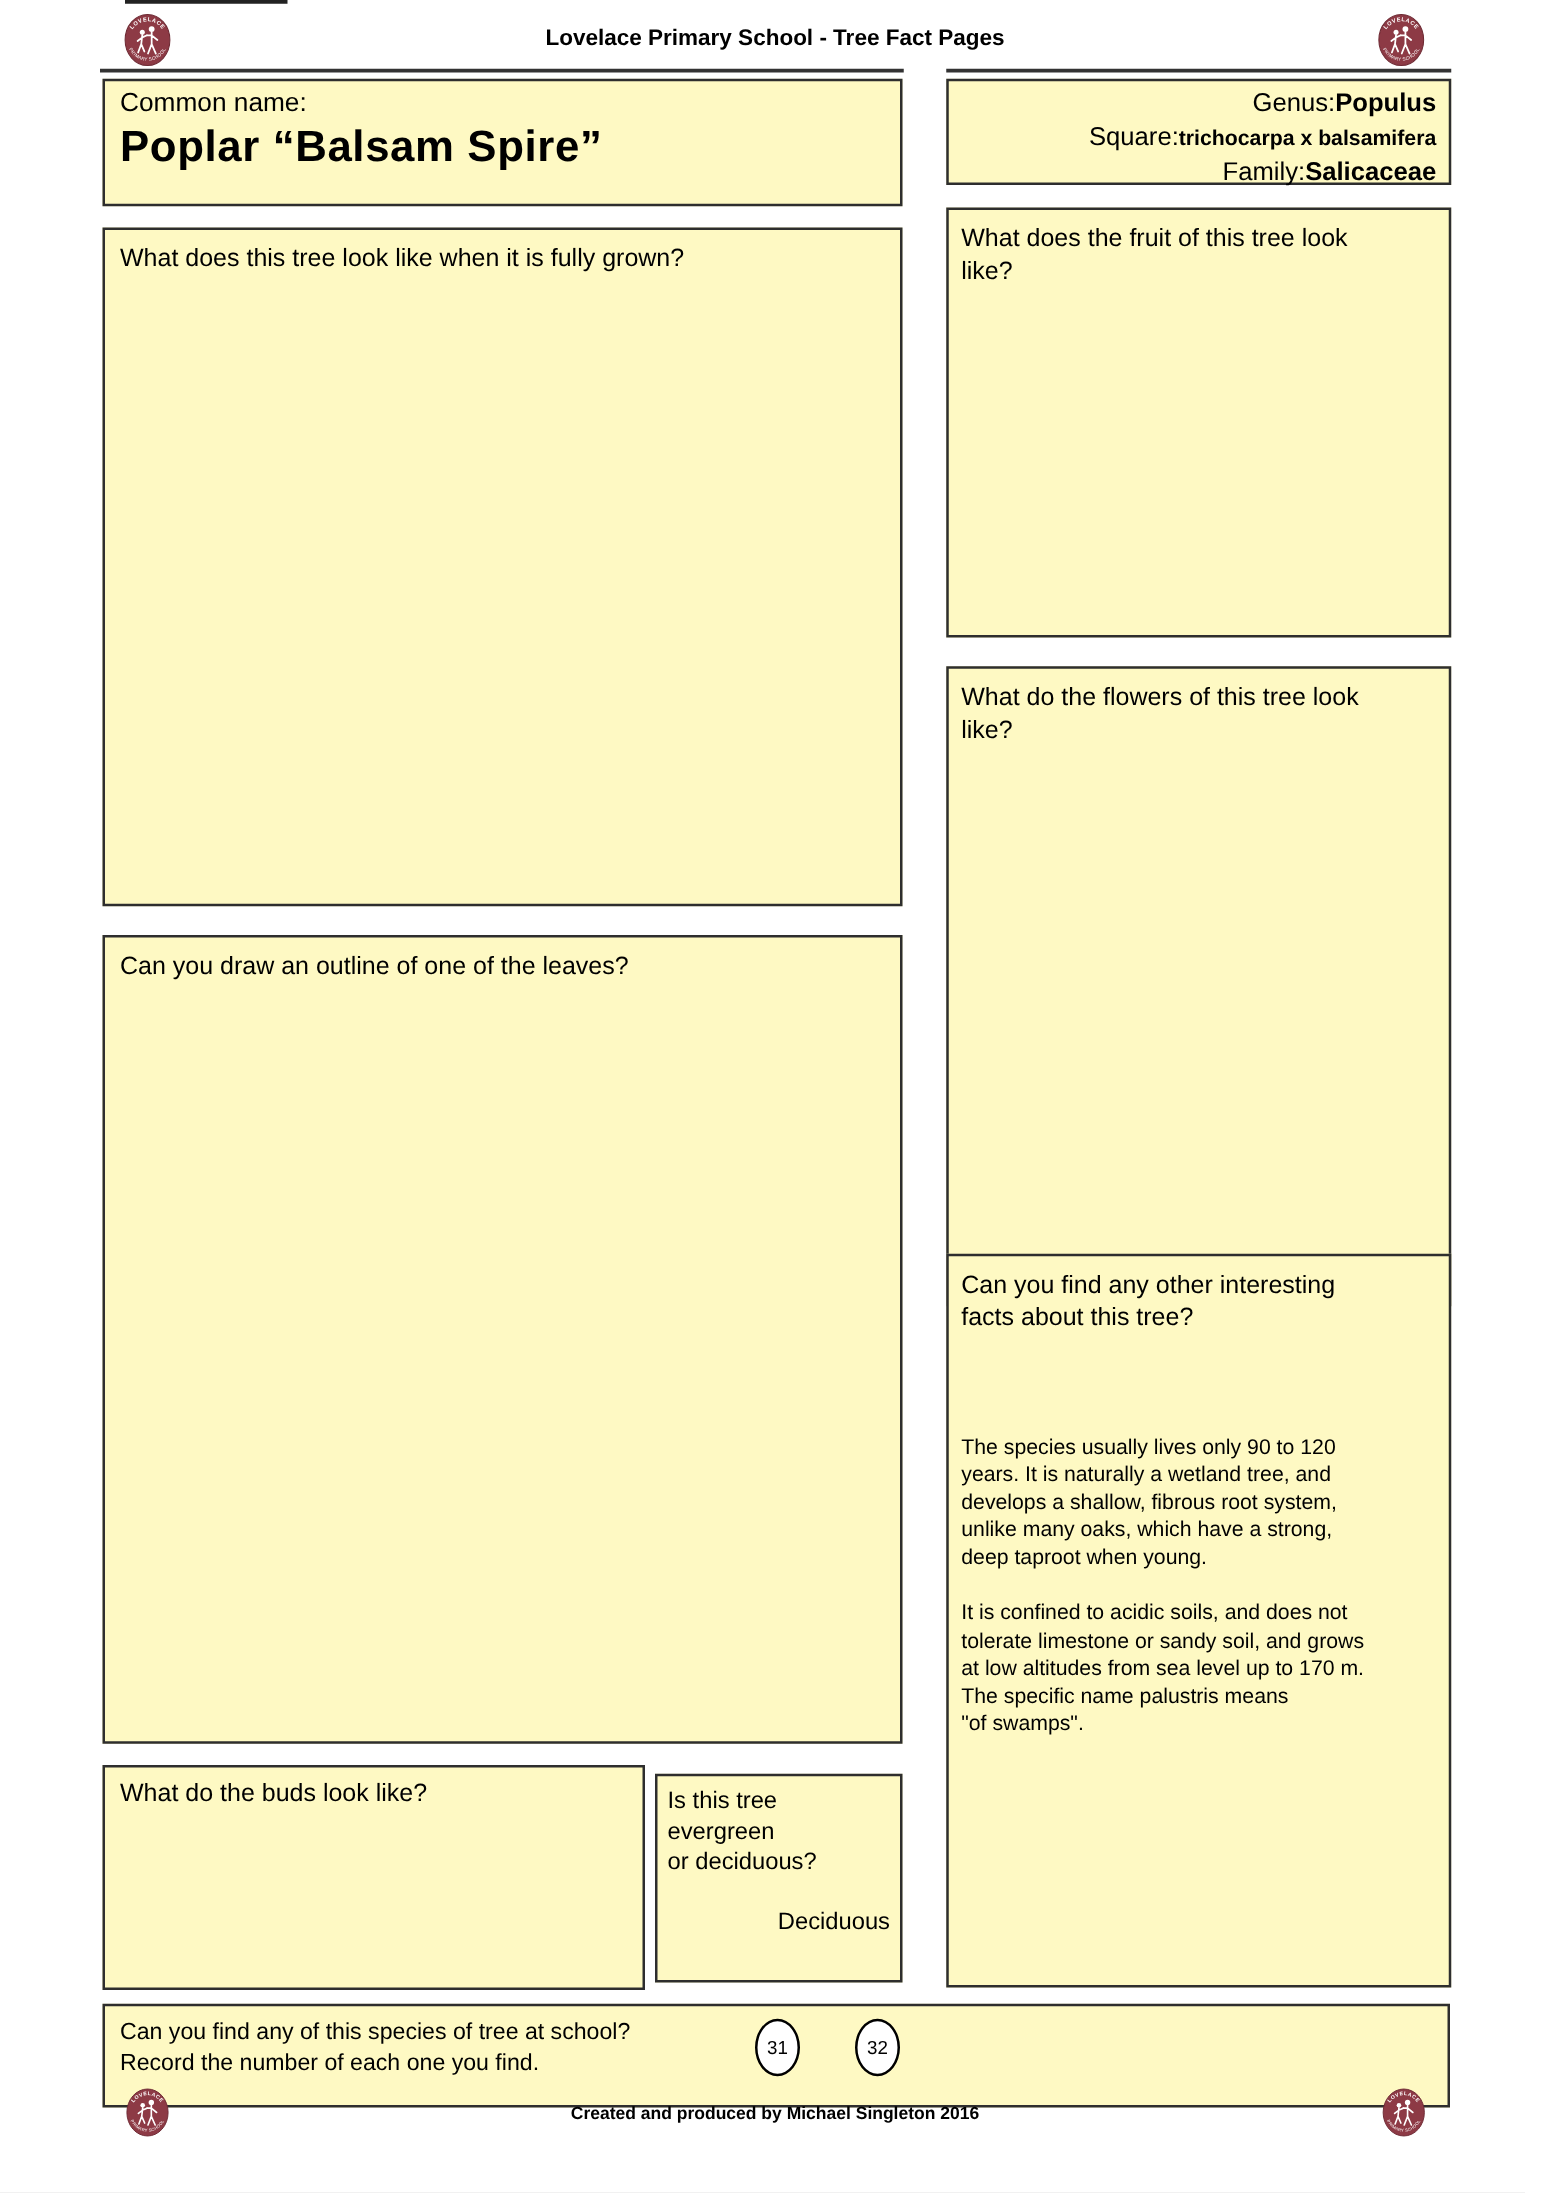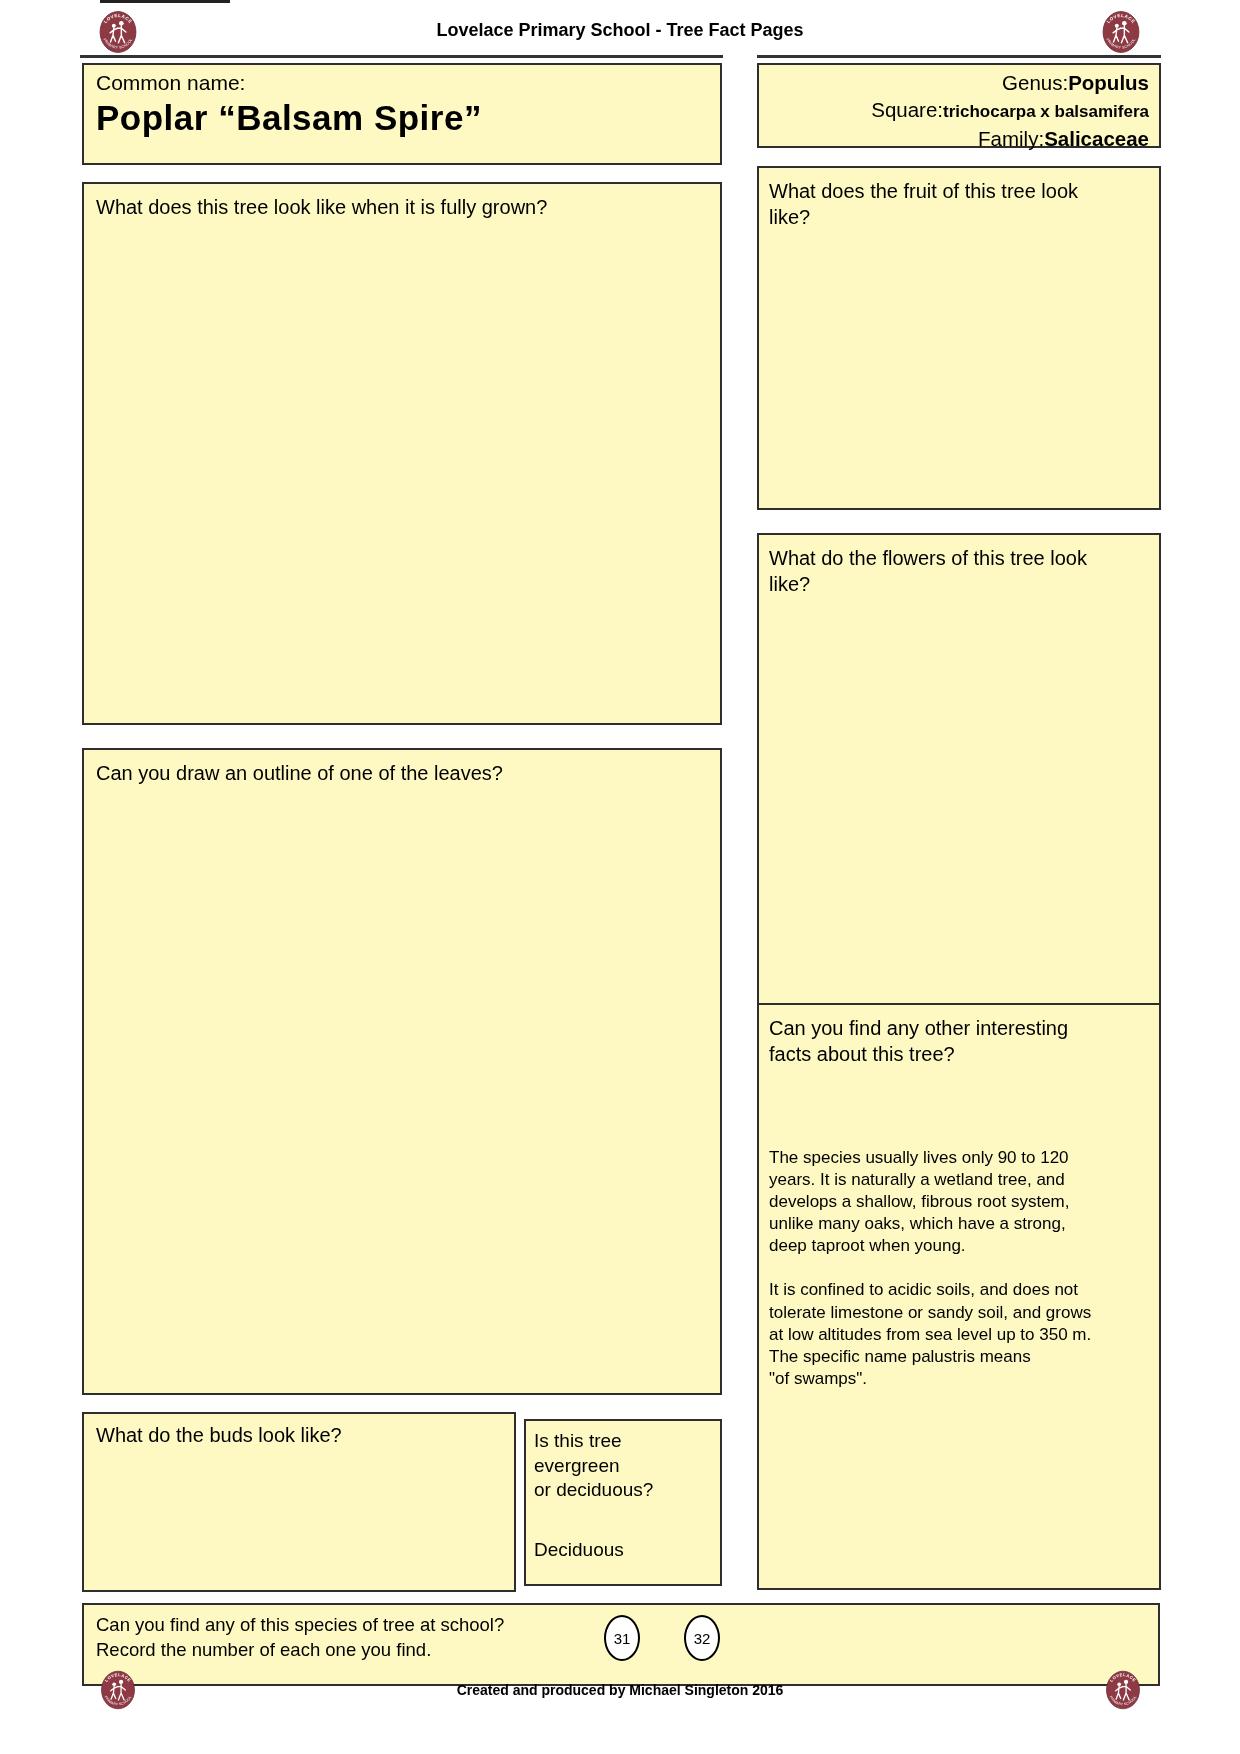--- a/index.html
+++ b/index.html
@@ -28,21 +28,21 @@
   #box-leaf     { left:82px;  top:748px;  width:640px;  height:647px; padding:10px 12px;
                   display:flex; flex-direction:column; }
   .leaf-bottom  { margin-top:auto; }
   .dots-row { display:flex; justify-content:flex-end; align-items:baseline;
               gap:42px; padding-right:88px; margin:18px 0 20px 0; font-size:20px; }
   .dots { letter-spacing:1.5px; }
 
   #box-buds     { left:82px;  top:1412px; width:434px;  height:180px; padding:8px 12px; }
   #box-evergreen{ left:524px; top:1419px; width:198px;  height:167px; padding:8px 8px; }
   #box-evergreen .q { font-size:19px; }
-  .evergreen-answer { font-size:19px; margin-top:36px; }
+  .evergreen-answer { font-size:19px; margin-top:24px;text-align:right; }
 
   #box-genus    { left:757px; top:63px;   width:404px;  height:85px;  padding:4px 10px; }
   .tax-row { line-height:27px; font-size:20.5px;text-align:right; }
   .tax-label { display:inline-block; width:103px; }
   .tax-value { font-weight:bold; }
   .tax-value.small { font-size:17px; }
 
   #box-fruit    { left:757px; top:166px;  width:404px;  height:344px; padding:10px 10px; }
   #box-flowers  { left:757px; top:533px;  width:404px;  height:512px; padding:10px 10px; }
   #box-facts    { left:757px; top:1003px; width:404px;  height:587px; padding:10px 10px; }
@@ -154,21 +154,21 @@
   <div class="box" id="box-facts">
     <div class="q preline">Can you find any other interesting
 facts about this tree?</div>
     <div class="facts-p facts-p1 preline">The species usually lives only 90 to 120
 years. It is naturally a wetland tree, and
 develops a shallow, fibrous root system,
 unlike many oaks, which have a strong,
 deep taproot when young.</div>
     <div class="facts-p facts-p2 preline">It is confined to acidic soils, and does not
 tolerate limestone or sandy soil, and grows
-at low altitudes from sea level up to 350 m.
+at low altitudes from sea level up to 170 m.
 The specific name palustris means
 "of swamps".</div>
   </div>
 
   <div class="box" id="box-school">
     <div class="q preline">Can you find any of this species of tree at school?
 Record the number of each one you find.</div>
     <div class="count-badge badge-31">31</div>
     <div class="count-badge badge-32">32</div>
   </div>

